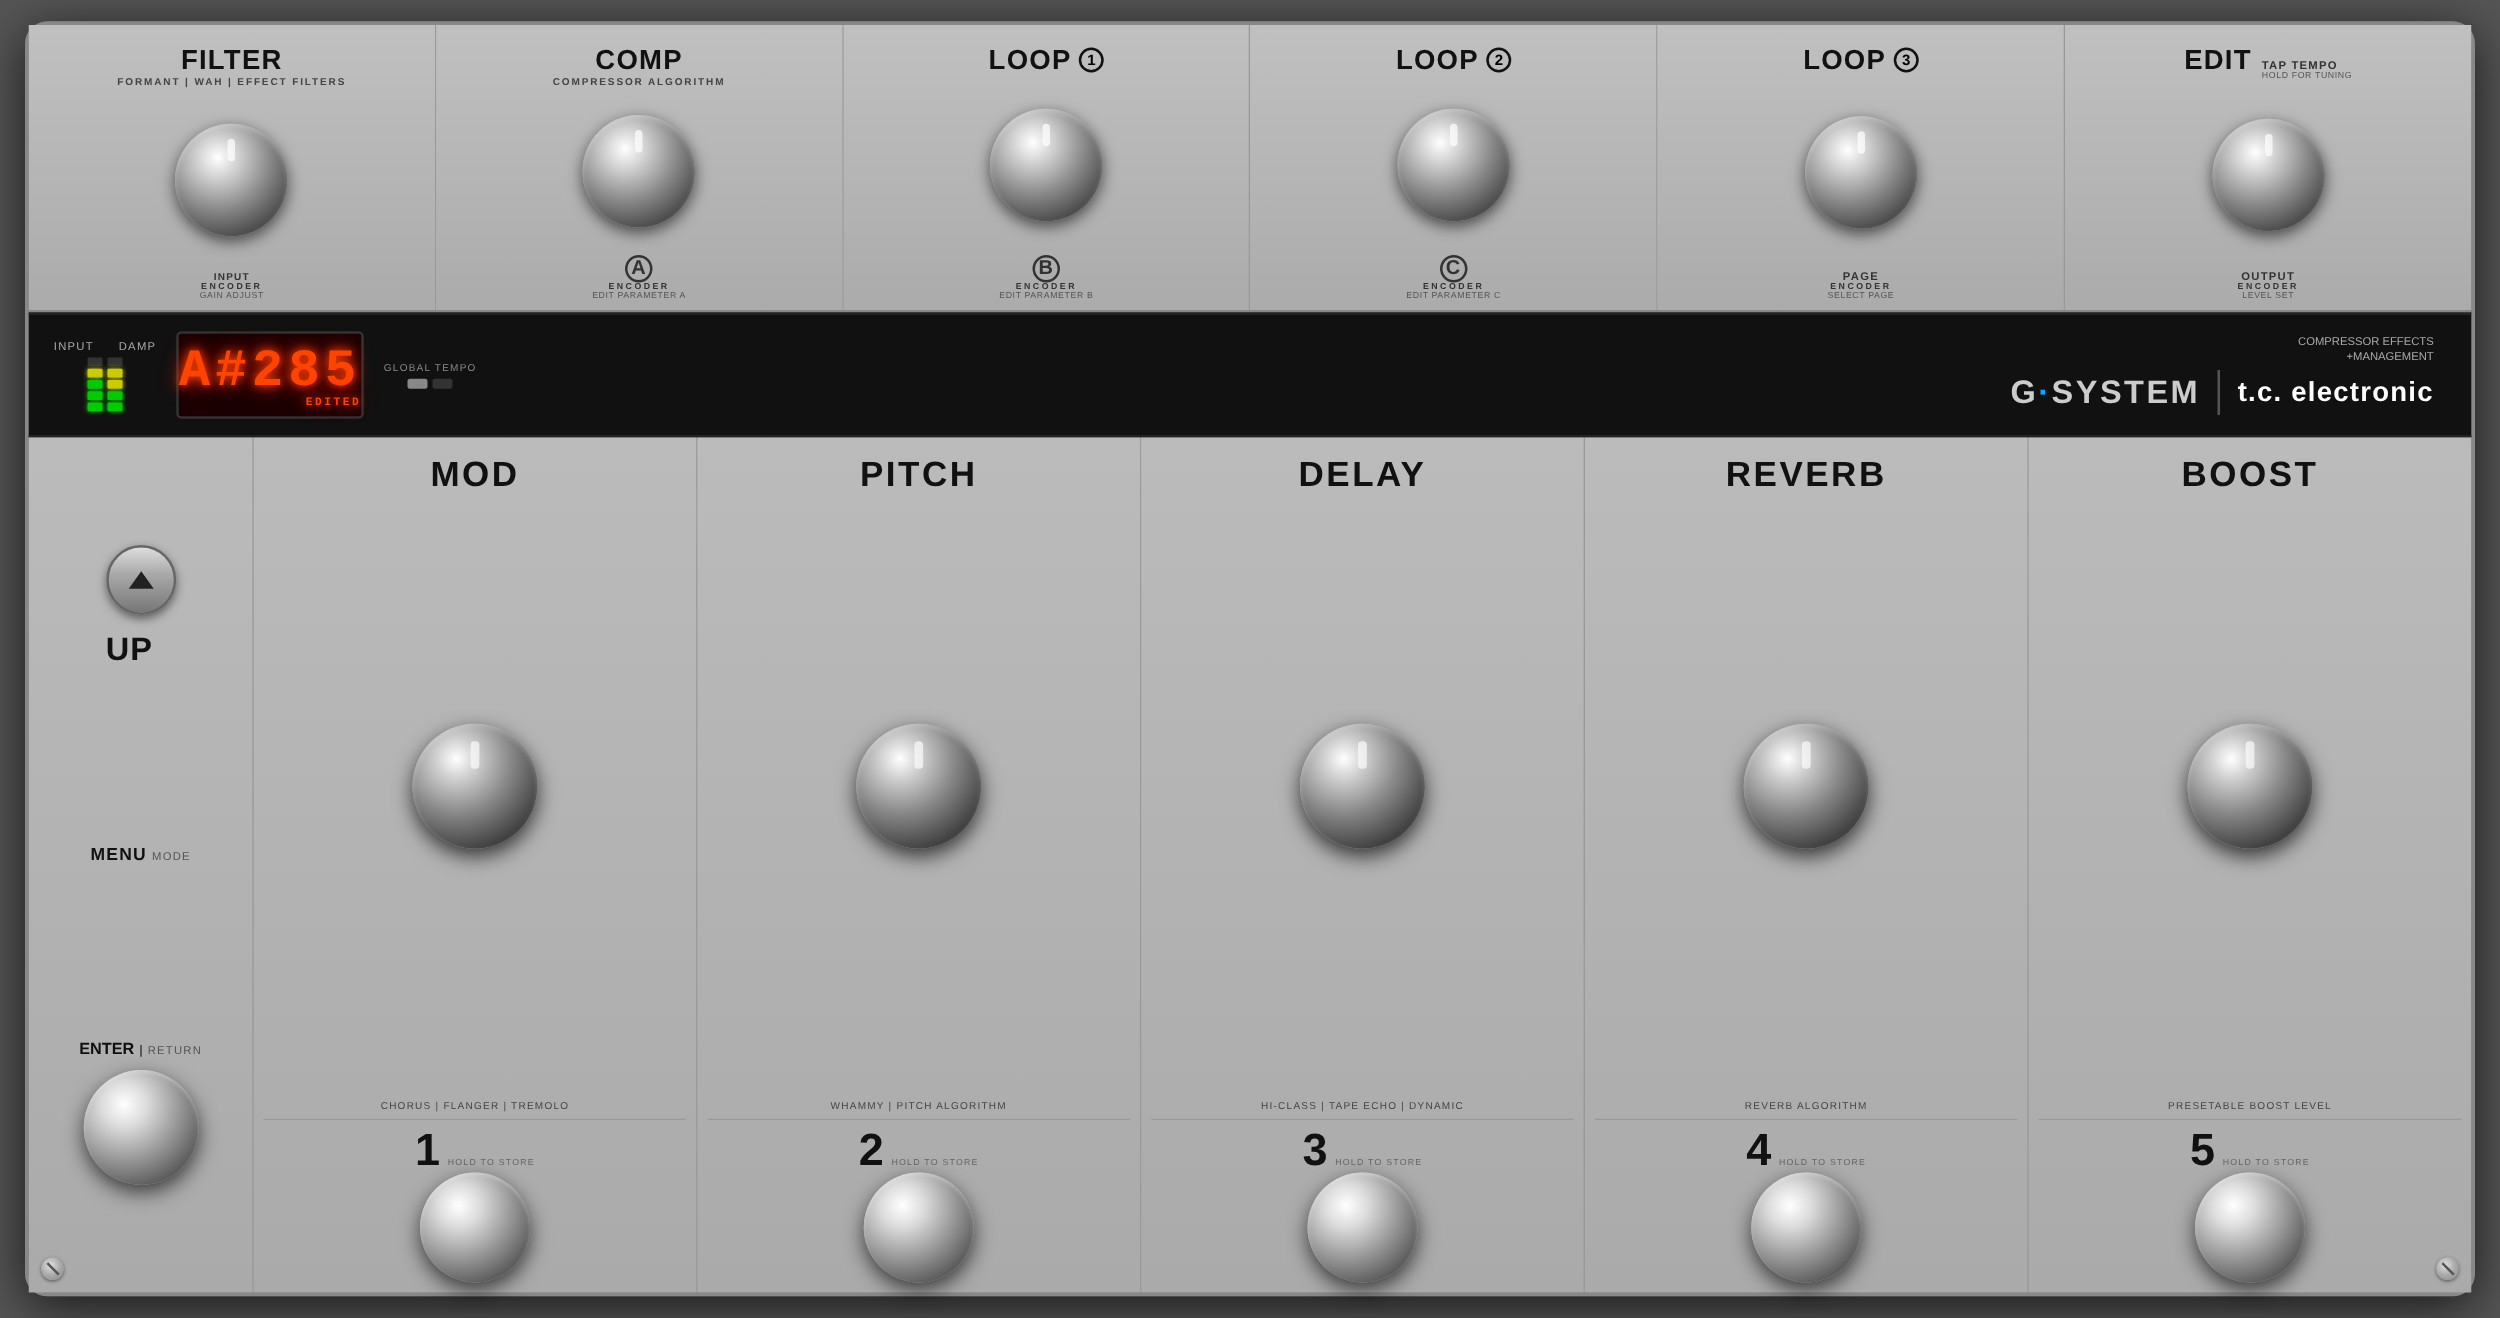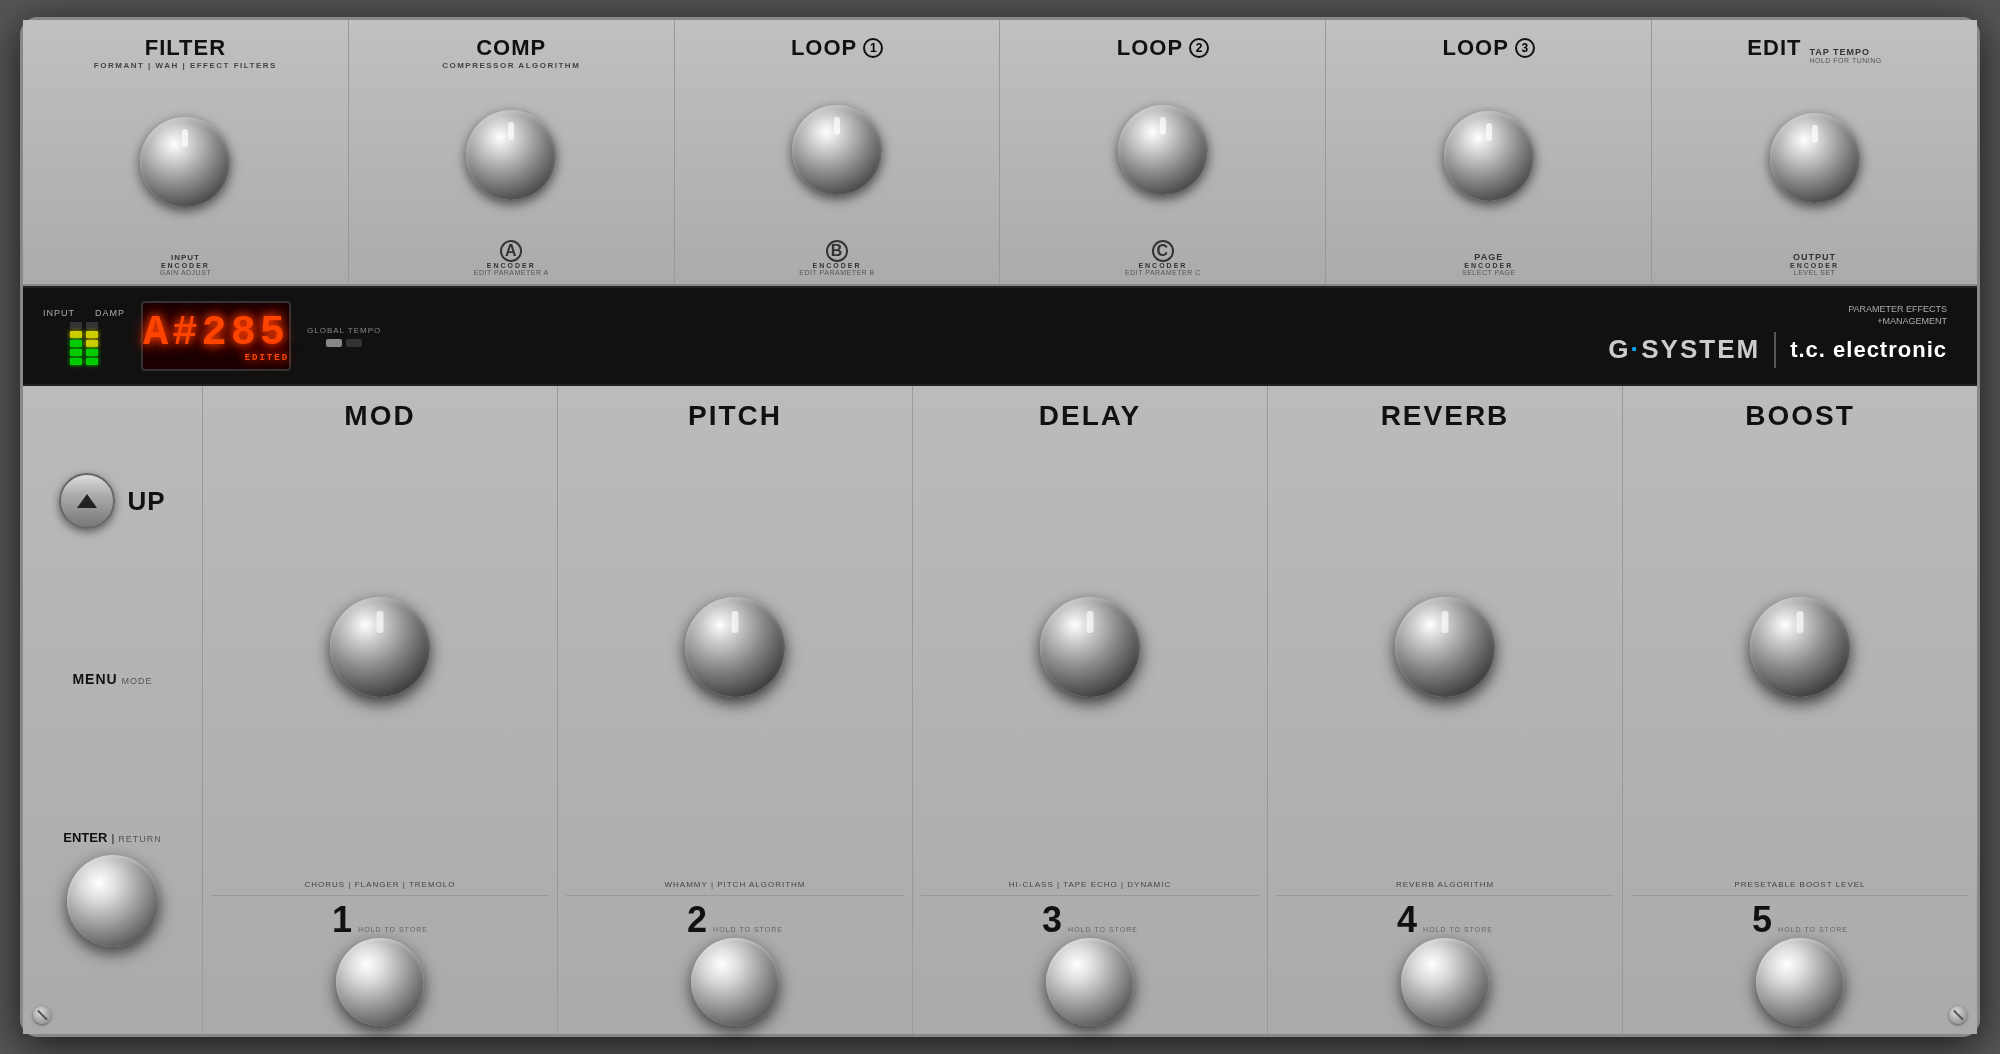--- a/index.html
+++ b/index.html
@@ -23,21 +23,21 @@
       box-shadow: 0 8px 40px rgba(0,0,0,0.7), inset 0 1px 0 rgba(255,255,255,0.4);
       display: flex;
       flex-direction: column;
       position: relative;
     }
 
     
     .top-section {
       display: flex;
       flex-direction: row;
-      height: 266px;
+      height: 230px;
       border-bottom: 2px solid #888;
     }
 
     .top-module {
       flex: 1;
       display: flex;
       flex-direction: column;
       align-items: center;
       justify-content: space-between;
       padding: 12px 8px 8px 8px;
@@ -629,37 +629,37 @@
     <div class="tempo-section">
       <div class="tempo-label">GLOBAL TEMPO</div>
       <div class="tempo-leds">
         <div class="tempo-led active"></div>
         <div class="tempo-led"></div>
       </div>
     </div>
 
     <div class="brand-section">
       <div class="integrated-text">
-        <div>PARAMETER EFFECTS</div>
+        <div>COMPRESSOR EFFECTS</div>
         <div>+MANAGEMENT</div>
       </div>
       <div class="brand-row">
         <div class="gsystem-text">G<span class="gsystem-dot">·</span>SYSTEM</div>
         <div style="width:2px;height:36px;background:#555;margin:0 8px;"></div>
         <div class="tc-text">t.c. electronic</div>
       </div>
     </div>
 
   </div>
 
   <div class="bottom-section">
 
     <div class="nav-section">
 
-      <div style="display:flex;align-items:center;gap:12px;">
+      <div style="display:flex;gap:12px;flex-direction:column;">
         <div class="nav-btn">
           <div class="nav-btn-arrow nav-btn-up"></div>
         </div>
         <div>
           <div class="nav-main-label">UP</div>
         </div>
       </div>
 
       <div style="display:flex;gap:4px;align-items:baseline;">
         <span style="font-size:14px;font-weight:900;color:#111;letter-spacing:1px;">MENU</span>

